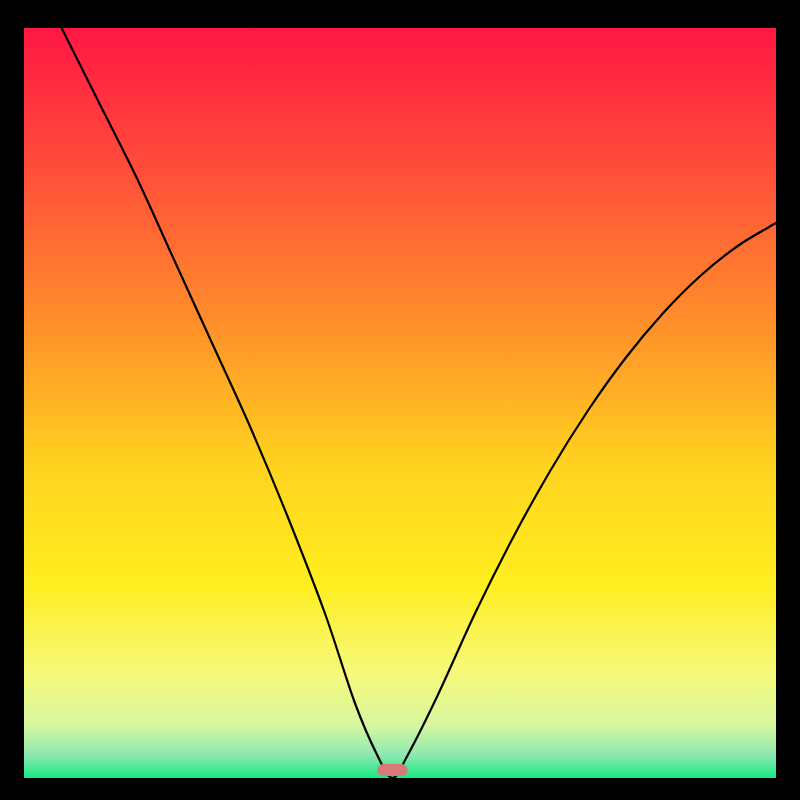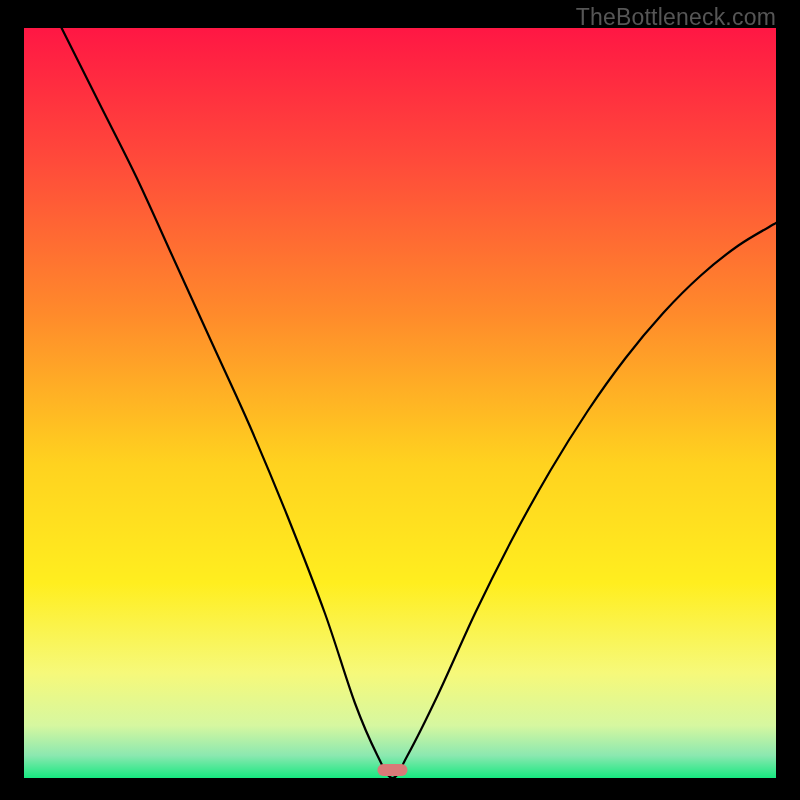--- a/index.html
+++ b/index.html
@@ -25,21 +25,20 @@
     left: 24px;
     top: 28px;
     width: 752px;
     height: 750px;
   }
   svg { display: block; }
 </style>
 </head>
 <body>
 <div class="wrap">
-  <div class="watermark">TheBottleneck.com</div>
   <svg class="plot" viewBox="0 0 752 750" preserveAspectRatio="none">
     <defs>
       <linearGradient id="bg" x1="0" y1="0" x2="0" y2="1">
         <stop id="g0" offset="0%" stop-color="#ff1744"></stop>
         <stop id="g1" offset="18%" stop-color="#ff4b3a"></stop>
         <stop id="g2" offset="38%" stop-color="#ff8a2b"></stop>
         <stop id="g3" offset="58%" stop-color="#ffd21f"></stop>
         <stop id="g4" offset="74%" stop-color="#ffee1f"></stop>
         <stop id="g5" offset="86%" stop-color="#f6f97a"></stop>
         <stop id="g6" offset="93%" stop-color="#d6f7a0"></stop>

